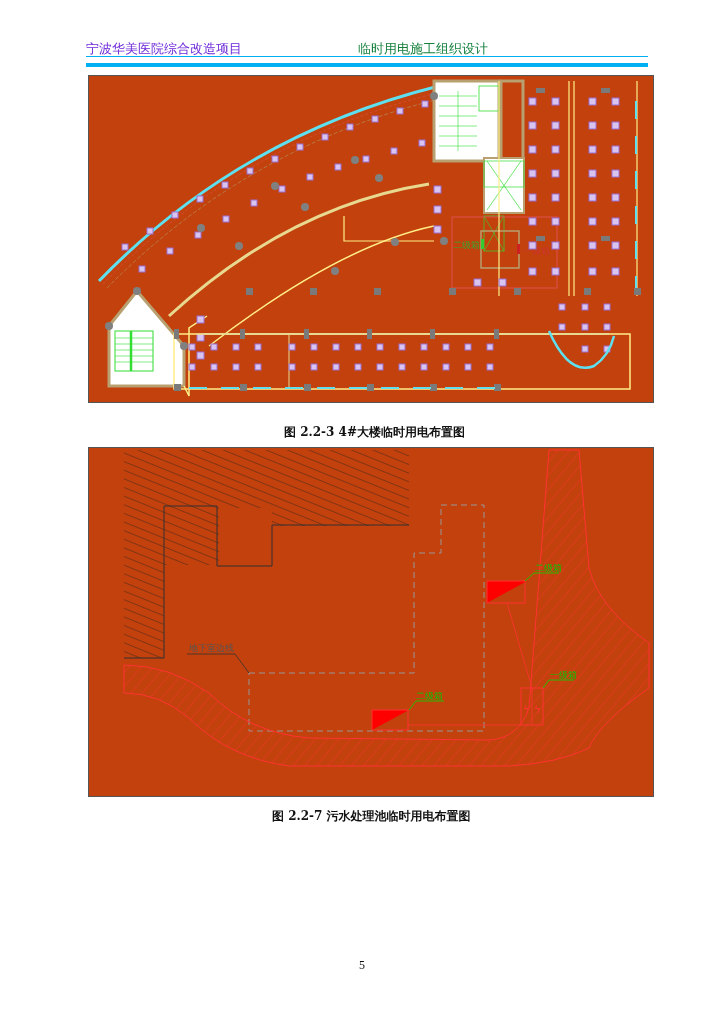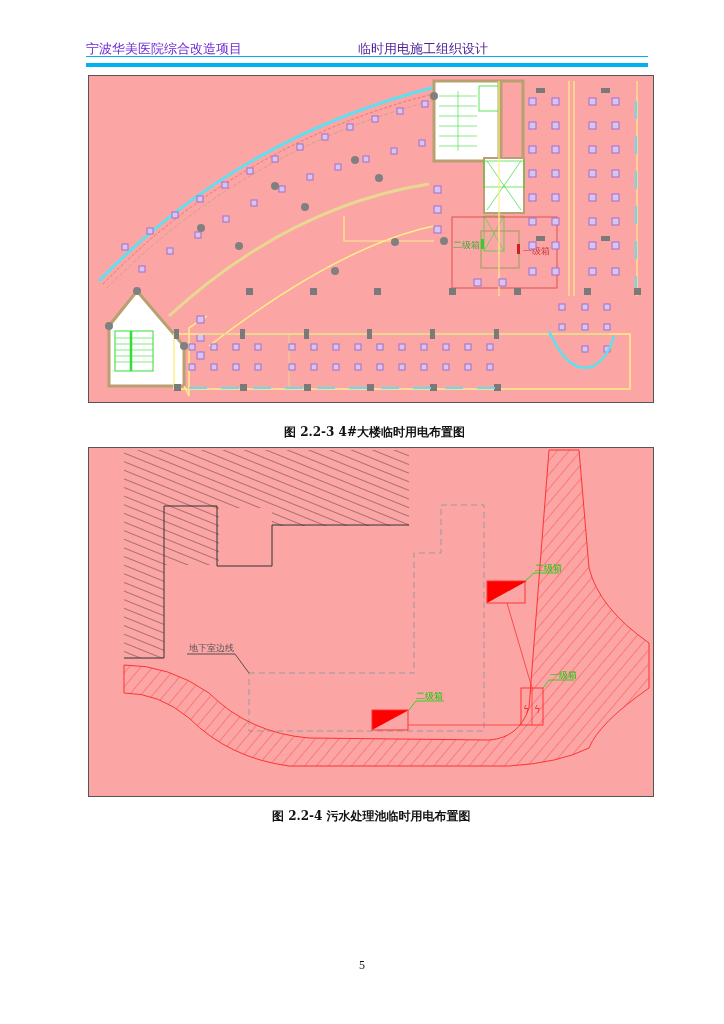--- a/index.html
+++ b/index.html
@@ -1,21 +1,21 @@
 <!DOCTYPE html>
 <html><head>
 <meta charset="utf-8">
 <style>
   html, body { margin:0; padding:0; background:#ffffff; }
   body { width:724px; height:1024px; position:relative; overflow:hidden; font-family:"DejaVu Sans", sans-serif; }
   .hdr-left { position:absolute; left:86px; top:40px; font-size:13px; color:#6d28d9; white-space:nowrap; }
-  .hdr-right { position:absolute; left:358px; top:40px; font-size:13px; color:#4c1d95; white-space:nowrap; }
+  .hdr-right { position:absolute; left:358px; top:40px; font-size:13px; color:#15803d; white-space:nowrap; }
   .hdr-line1 { position:absolute; left:86px; top:56px; width:562px; height:1px; background:#00b0f0; }
   .hdr-line2 { position:absolute; left:86px; top:63px; width:562px; height:4px; background:#00b0f0; }
-  .fig { position:absolute; border:1.5px solid #555; background:#fca5a5; box-sizing:border-box;text-align:center; }
+  .fig { position:absolute; border:1.5px solid #555; background:#c2410c; box-sizing:border-box;text-align:center; }
   .fig svg { position:absolute; left:0; top:0; }
   .caption { position:absolute; font-family:"DejaVu Serif", serif; font-weight:bold; font-size:12px; color:#111; white-space:nowrap; }
   .pnum { position:absolute; left:0; width:724px; top:958px; text-align:center; font-family:"Liberation Serif", serif; font-size:12px; color:#111; }
 </style>
 </head>
 <body>
 
 <div class="hdr-left">宁波华美医院综合改造项目</div>
 <div class="hdr-right">临时用电施工组织设计</div>
 <div class="hdr-line1"></div>
@@ -296,15 +296,15 @@
     <polyline points="454,240 460,232 485,232" fill="none" stroke="#00dd00" stroke-width="0.8"></polyline>
     <text x="461" y="230" font-size="9" fill="#00cc00">一级箱</text>
 
     <line x1="418" y1="155" x2="443" y2="240" stroke="#ff3333" stroke-width="0.8"></line>
     <line x1="319" y1="277" x2="432" y2="277" stroke="#ff3333" stroke-width="0.8"></line>
 
     <polyline points="98,206 146,206 160,225" fill="none" stroke="#333" stroke-width="0.8"></polyline>
     <text x="100" y="203" font-size="9" fill="#555">地下室边线</text>
   </svg>
 </div>
-<div class="caption" style="left:272px; top:808px;">图 2.2-4  污水处理池临时用电布置图</div>
+<div class="caption" style="left:272px; top:808px;">图 2.2-7  污水处理池临时用电布置图</div>
 
 <div class="pnum">5</div>
 
 </body></html>

